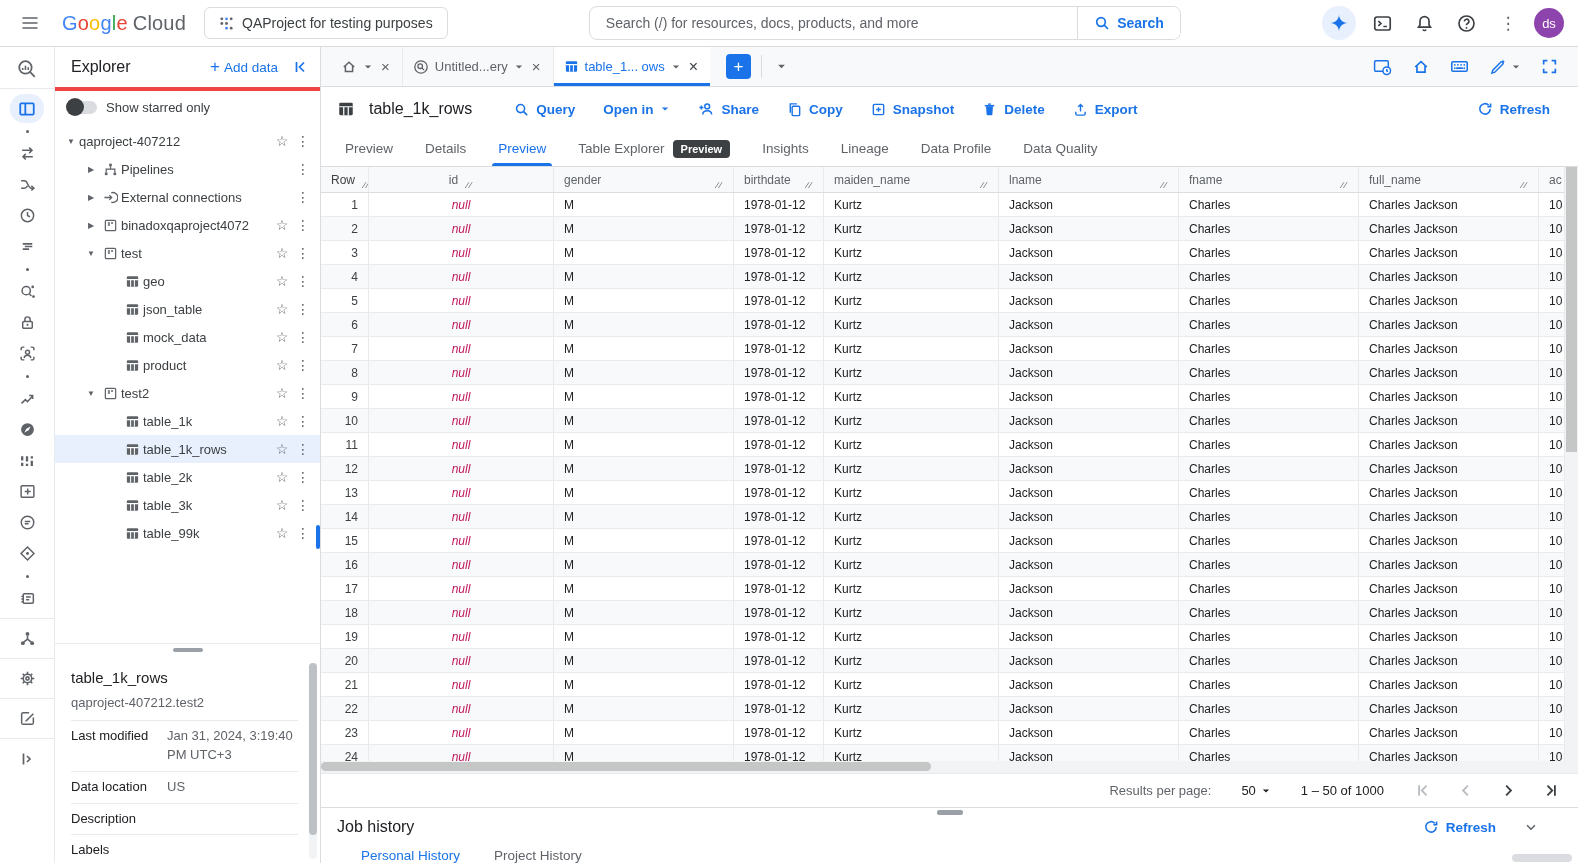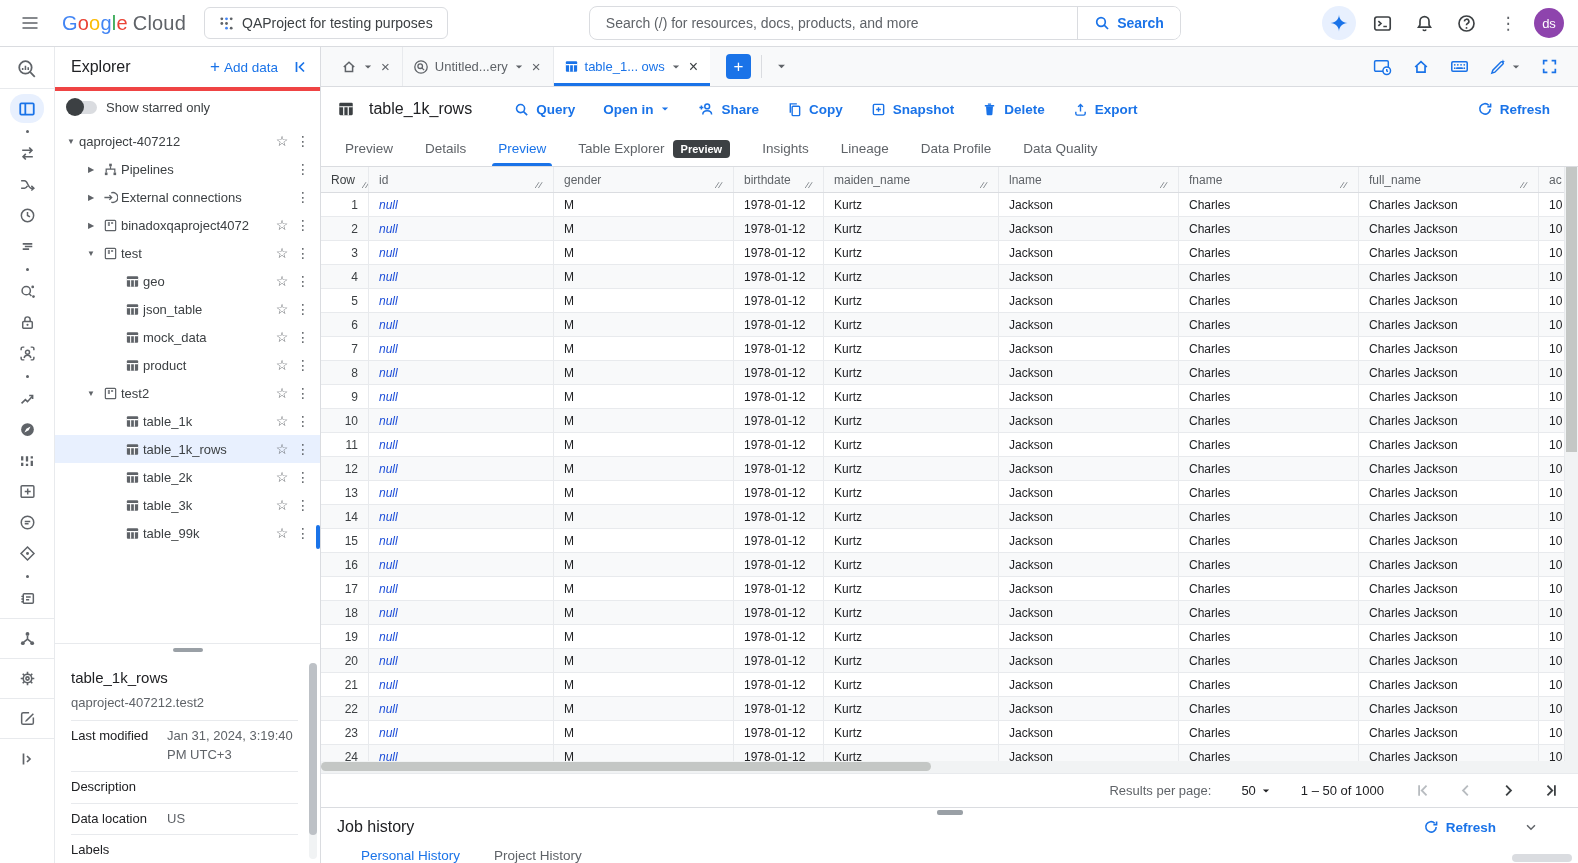--- a/index.html
+++ b/index.html
@@ -100,24 +100,24 @@
   
   .tablewrap { flex:1; overflow:hidden; position:relative; }
   .grid { width:calc(100% - 14px); }
   .gr { display:flex; height:24px; border-bottom:1px solid #e8eaed; background:#fff; }
   .gr.alt { background:#f8f9fa; }
   .ghead .gr, .ghead { height:26px; background:#f8f9fa; border-bottom:1px solid #dadce0; display:flex; }
   .gc { padding:0 10px; display:flex; align-items:center; font-size:12px; color:#202124; border-right:1px solid #e8eaed; overflow:hidden; white-space:nowrap; flex-shrink:0; }
   .ghead .gc { color:#5f6368; justify-content:space-between; cursor:col-resize; }
   .gc.c0 { width:48px; justify-content:flex-end; color:#3c4043; }
   .ghead .gc.c0 { justify-content:space-between; }
-  .gc.c1 { width:185px; } .gc.c2 { width:180px; } .gc.c3 { width:90px; }
+  .gc.c1 { width:185px;justify-content:center; } .gc.c2 { width:180px; } .gc.c3 { width:90px; }
   .gc.c4 { width:175px; } .gc.c5 { width:180px; } .gc.c6 { width:180px; }
   .gc.c7 { width:180px; } .gc.c8 { flex:1; min-width:0; border-right:none; }
-  .nullv { color:#1d4ed8; font-style:italic; }
+  .nullv { color:#be185d; font-style:italic; }
   .resize-ic { opacity:.9; margin-left:6px; align-self:flex-end; padding-bottom:3px; }
   .vscroll { position:absolute; top:0; right:0; width:14px; bottom:0; background:#f1f3f4; border-left:1px solid #e8eaed; }
   .vscroll i { position:absolute; top:0; left:1px; width:11px; height:48%; background:#c4c7c5; display:block; cursor:pointer; }
   .hscroll { height:12px; background:#f1f3f4; position:relative; }
   .hscroll i { position:absolute; left:0; top:1px; height:9px; width:48.5%; background:#c4c7c5; border-radius:5px; display:block; cursor:pointer; }
 
   
   .pagination { height:34px; border-top:1px solid #e8eaed; display:flex; align-items:center; justify-content:flex-end; gap:30px; padding-right:18px; color:#5f6368; font-size:13px; }
   .pagesize { display:flex; align-items:center; gap:5px; color:#202124; cursor:pointer; }
   .range { color:#202124; }
@@ -625,26 +625,26 @@
         <div class="grab"></div>
       </div>
     <div class="summary-body">
       <div class="sum-title">table_1k_rows</div>
       <div class="sum-path">qaproject-407212.test2</div>
       <div class="sum-field">
         <span class="sum-label">Last modified</span>
         <span class="sum-value" style="color:#5f6368">Jan 31, 2024, 3:19:40 PM UTC+3</span>
       </div>
       <div class="sum-field">
+        <span class="sum-label">Data location</span>
+        <span class="sum-value">US</span>
+      </div>
+      <div class="sum-field">
         <span class="sum-label">Description</span>
         <span class="sum-value"></span>
-      </div>
-      <div class="sum-field">
-        <span class="sum-label">Data location</span>
-        <span class="sum-value">US</span>
       </div>
       <div class="sum-field">
         <span class="sum-label">Labels</span>
         <span class="sum-value"></span>
       </div>
 
       <div class="sum-scrollbar">
           <i></i>
         </div>
     </div>

